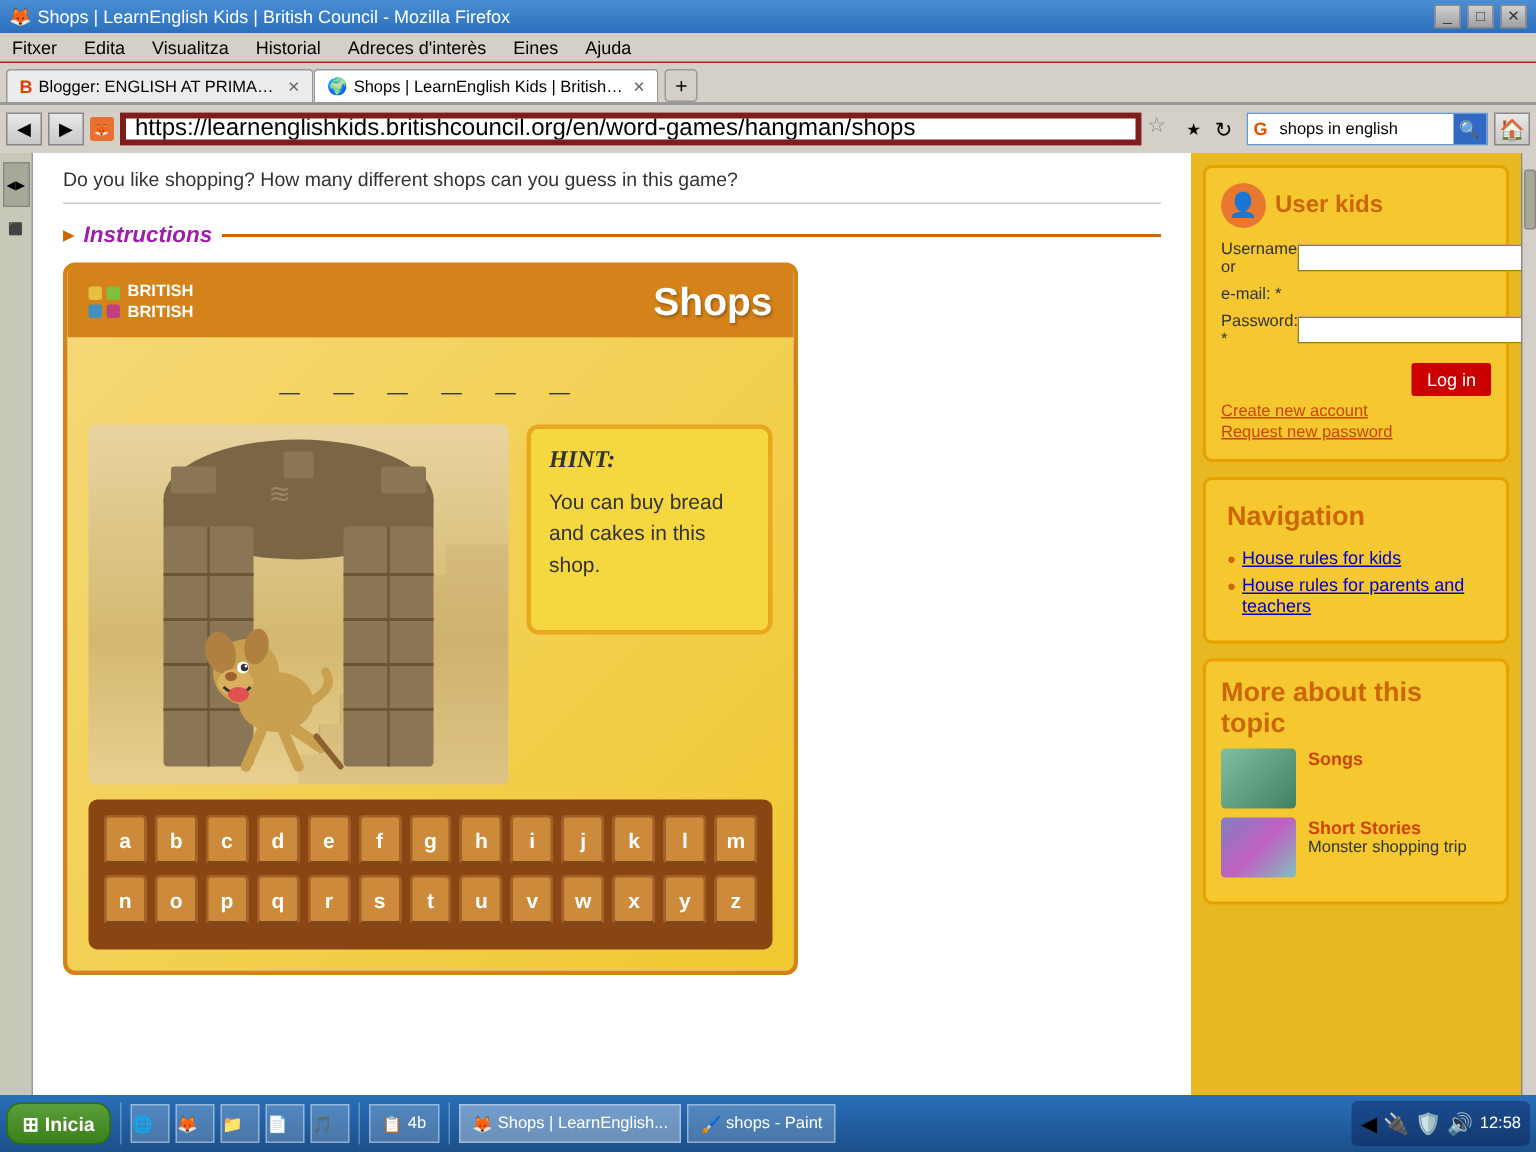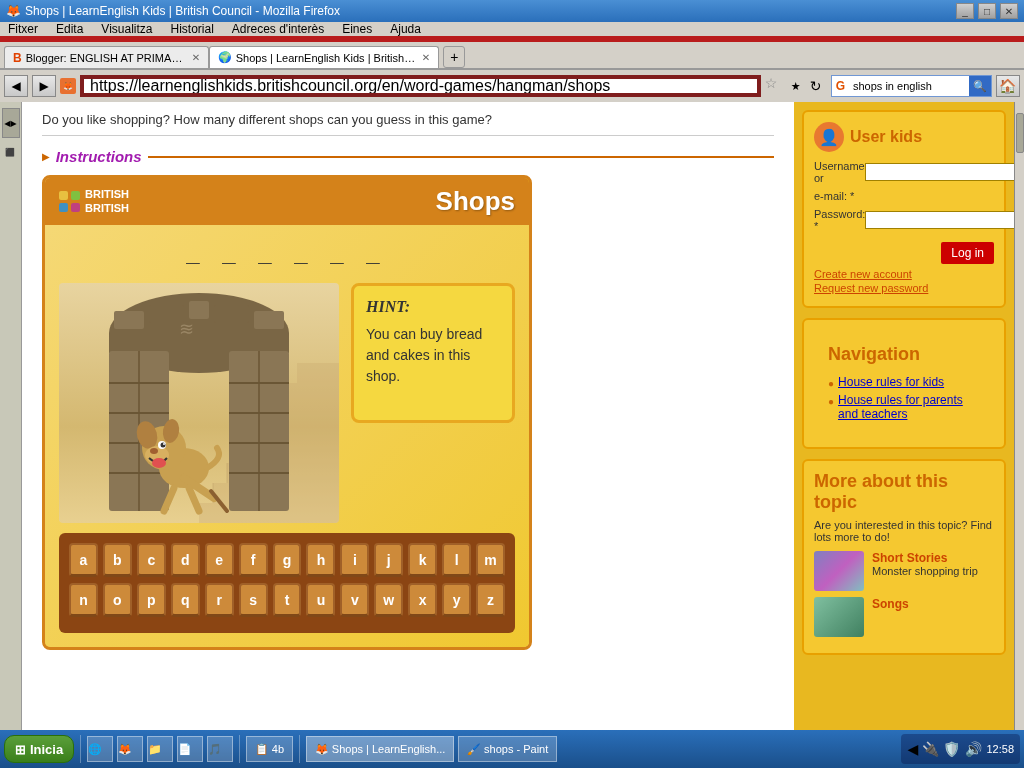--- a/index.html
+++ b/index.html
@@ -21,21 +21,21 @@
     .title-btn { width: 18px; height: 16px; background: linear-gradient(to bottom, #d0d0d0, #a0a0a0); border: 1px solid #888; font-size: 10px; display: flex; align-items: center; justify-content: center; cursor: pointer; color: #333; }
 
     .menu-bar {
       background: #d4d0c8;
       padding: 2px 4px;
       display: flex;
       gap: 10px;
       font-size: 12px;
       height: 20px;
       align-items: center;
-      border-bottom: 6px solid #b91c1c;
+      border-bottom: 1px solid #b91c1c;
     }
     .menu-item { cursor: pointer; padding: 1px 4px; }
 
     .tab-bar {
       background: #d4d0c8;
       display: flex;
       align-items: flex-end;
       padding: 2px 4px 0;
       height: 28px;
       border-bottom: 2px solid #999;
@@ -372,21 +372,21 @@
       cursor: pointer;
       display: block;
       margin-bottom: 2px;
     }
 
     
     .nav-box {
       background: #f5c830;
       border: 2px solid #e8a000;
       border-radius: 6px;
-      padding: 24px;
+      padding: 14px;
     }
     .nav-box-title {
       font-size: 18px;
       font-weight: bold;
       color: #cc6600;
       margin-bottom: 8px;
     }
     .nav-list { list-style: none; padding: 0; }
     .nav-list li {
       padding: 2px 0;
@@ -771,32 +771,31 @@
         </li>
         <li>
           <span class="nav-bullet">●</span>
           <a class="nav-link">House rules for parents and teachers</a>
         </li>
       </ul>
     </div>
 
     <div class="more-box">
       <div class="more-box-title">More about this topic</div>
-      <p class="more-box-text">Are you interested in this topic? Find lots more to do!</p>
+      <div class="more-item">
+        <div class="more-thumb" style="background: linear-gradient(135deg, #80c0a0, #408060);"></div>
+        <div class="more-item-text">
+          <div class="more-item-title">Songs</div>
+        </div>
+      </div>
       <div class="more-item">
         <div class="more-thumb more-thumb-1"></div>
         <div class="more-item-text">
           <div class="more-item-title">Short Stories</div>
           <div class="more-item-desc">Monster shopping trip</div>
-        </div>
-      </div>
-      <div class="more-item">
-        <div class="more-thumb" style="background: linear-gradient(135deg, #80c0a0, #408060);"></div>
-        <div class="more-item-text">
-          <div class="more-item-title">Songs</div>
         </div>
       </div>
     </div>
   </div>
 
   <div class="right-sidebar-scroll">
     <div style="height:10px; background:#d4d0c8;"></div>
     <div class="scroll-thumb"></div>
   </div>
 </div>

